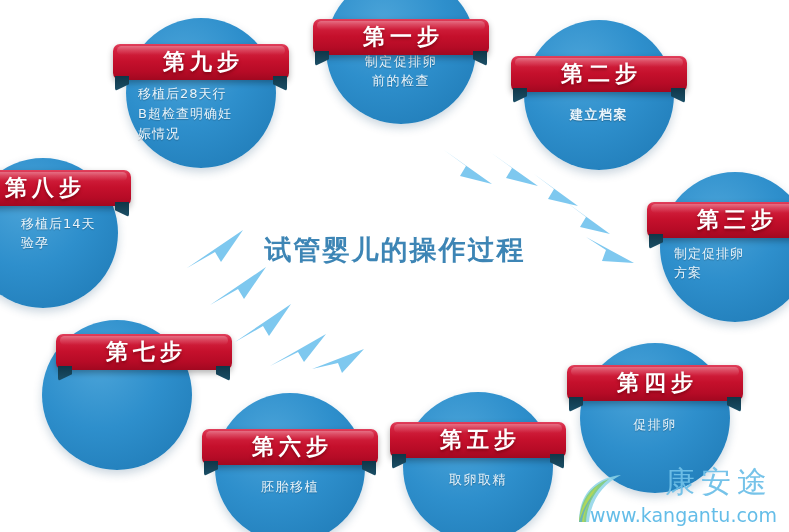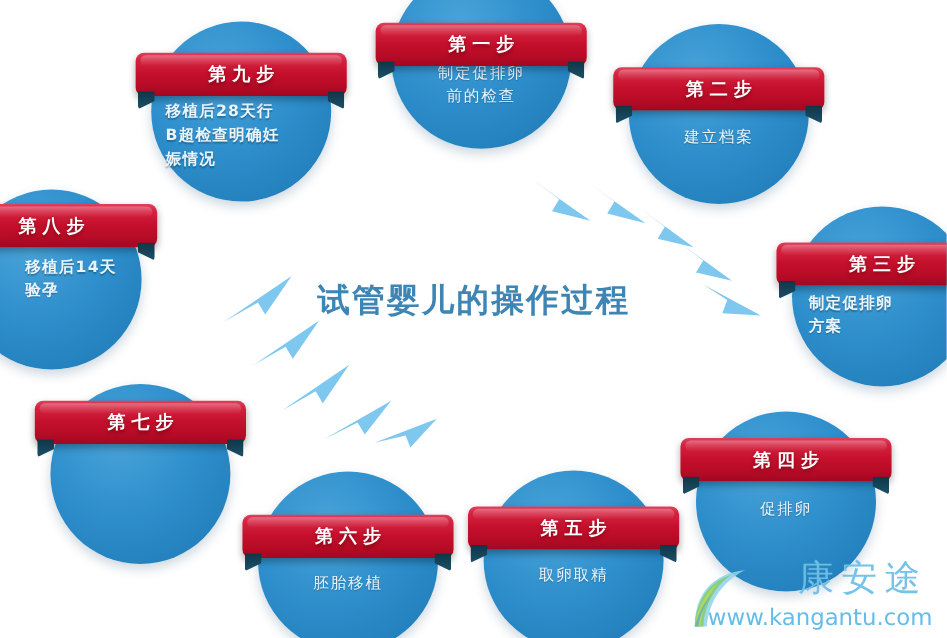--- a/index.html
+++ b/index.html
@@ -44,21 +44,20 @@
     font-size: 13px;
     line-height: 19px;
     letter-spacing: 1.5px;
     text-shadow: 0 1px 1px rgba(0,0,0,0.25);
     white-space: pre-line;
   }
   .desc.left-al {
     text-align: left;
     left: 14px;
     letter-spacing: 1px;
-    font-weight: bold;
   }
 
   
   .ribbon {
     position: absolute;
     height: 36px;
     width: 176px;
     left: -13px;
     top: 45px;
     z-index: 4;
@@ -80,21 +79,21 @@
     left: 4px; right: 4px; top: 2px;
     height: 9px;
     border-radius: 6px;
     background: linear-gradient(to bottom, rgba(255,255,255,0.28), rgba(255,255,255,0));
     pointer-events: none;
   }
   .ribbon .label {
     position: relative;
     z-index: 2;
     color: #ffffff;
-    font-size: 15px;
+    font-size: 22px;
     font-weight: bold;
     letter-spacing: 5px;
     text-indent: 5px;
     text-shadow: 0 2px 3px rgba(90,0,10,0.55);
   }
   
   .fold {
     position: absolute;
     width: 14px;
     height: 15px;
@@ -225,21 +224,21 @@
       <div class="fold l"></div>
       <div class="fold r"></div>
       <div class="band">
         <span class="label">第一步</span>
       </div>
     </div>
   </div>
 
   <div class="step" style="left:524px; top:20px;">
     <div class="circle"></div>
-    <div class="desc" style="top:85px;">建立档案</div>
+    <div class="desc" style="top:85px;font-weight:bold;">建立档案</div>
     <div class="ribbon" style="top:36px;border-radius:12px;">
       <div class="fold l"></div>
       <div class="fold r"></div>
       <div class="band">
         <span class="label">第二步</span>
       </div>
     </div>
   </div>
 
   <div class="step" style="left:660px; top:172px;">
@@ -286,21 +285,21 @@
       <div class="fold l"></div>
       <div class="fold r"></div>
       <div class="band">
         <span class="label">第六步</span>
       </div>
     </div>
   </div>
 
   <div class="step" style="left:42px; top:320px;">
     <div class="circle"></div>
-    <div class="ribbon" style="top:14px;">
+    <div class="ribbon" style="top:14px;margin-left:27px;">
       <div class="fold l"></div>
       <div class="fold r"></div>
       <div class="band">
         <span class="label">第七步</span>
       </div>
     </div>
   </div>
 
   <div class="step" style="left:-32px; top:158px;">
     <div class="circle"></div>

